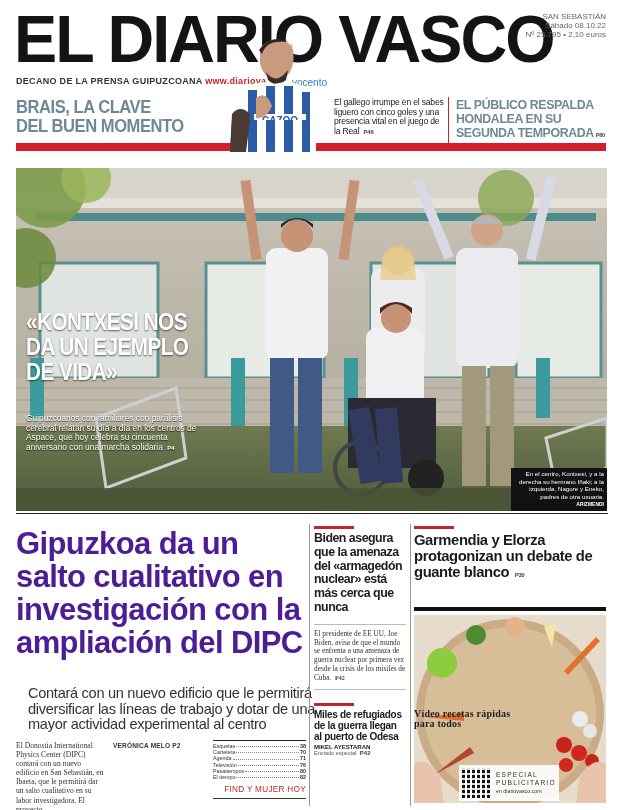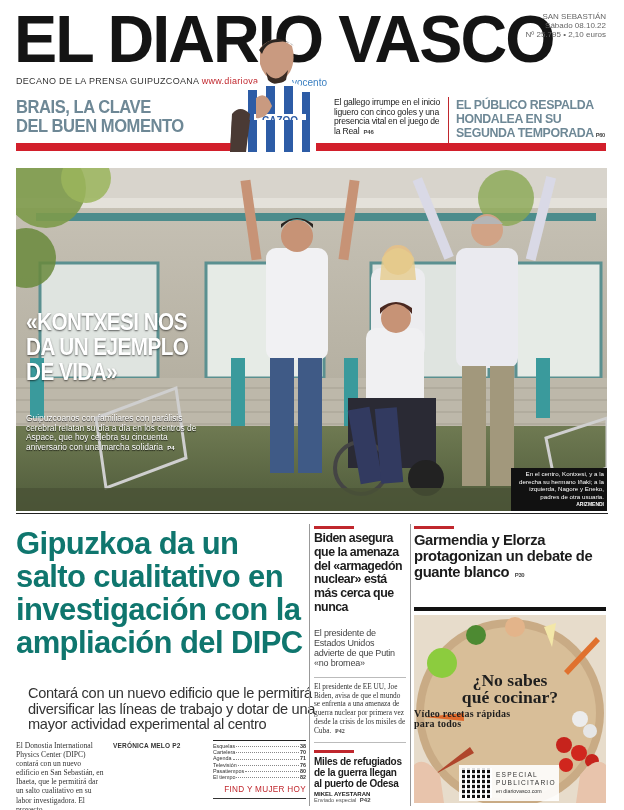--- a/index.html
+++ b/index.html
@@ -3,21 +3,21 @@
 <meta charset="utf-8">
 <style>
   * { box-sizing: border-box; margin: 0; padding: 0; }
   html, body { width: 624px; height: 810px; background: #ffffff; overflow: hidden; }
   body { position: relative; font-family: "Liberation Sans", sans-serif; color: #1a1a1a; }
 
   
   .masthead { position: absolute; left: 14px; top: 6px; width: 510px; height: 66px; }
   .masthead-title { font-family: "Liberation Sans", sans-serif; font-weight: 900; font-size: 66px; letter-spacing: -2px; line-height: 66px; color: #141414; transform: scaleX(0.98); transform-origin: left; white-space: nowrap; }
   .edition { position: absolute; right: 18px; top: 12px; text-align: right; font-size: 8px; line-height: 9px; color: #666; }
-  .tagline { position: absolute; left: 16px; top: 76px; font-size: 9px; letter-spacing: 0.3px; color: #333; white-space: nowrap; }
+  .tagline { position: absolute; left: 16px; top: 76px; font-size: 9px; letter-spacing: 0.3px; color: #333; white-space: nowrap; font-weight: bold; }
   .tagline .url { color: #c0272d; }
   .vocento { position: absolute; left: 292px; top: 77px; font-size: 10px; color: #3a7fc1; }
 
   
   .teaser-sports { position: absolute; left: 16px; top: 98px; width: 200px; font-family: "Liberation Sans", sans-serif; font-weight: 700; font-size: 18px; line-height: 19px; color: #6e8896; letter-spacing: -0.5px; transform: scaleX(0.92); transform-origin: left; white-space: nowrap; }
   .teaser-sports-sub { position: absolute; left: 334px; top: 98px; width: 110px; font-size: 8.6px; line-height: 9.6px; color: #222; letter-spacing: -0.2px; }
   .page-ref { font-weight: 700; font-size: 6px; color: #444; margin-left: 2px; }
   .teaser-divider { position: absolute; left: 448px; top: 97px; width: 1px; height: 47px; background: #c0272d; }
   .teaser-hondalea { position: absolute; left: 456px; top: 98px; width: 160px; font-weight: 700; font-size: 13px; line-height: 14px; color: #6e8896; letter-spacing: -0.4px; transform: scaleX(0.95); transform-origin: left; white-space: nowrap; }
   .red-bar { position: absolute; left: 16px; top: 143px; width: 590px; height: 8px; background: #d21f2b; }
@@ -25,39 +25,39 @@
   .player { position: absolute; left: 226px; top: 34px; width: 96px; height: 118px; }
 
   
   .hero { position: absolute; left: 16px; top: 168px; width: 591px; height: 343px; overflow: hidden; background: #7d8a7c; }
   .hero-title { position: absolute; left: 10px; top: 142px; font-weight: 900; font-size: 23px; line-height: 25px; color: #ffffff; letter-spacing: -0.6px; text-shadow: 0 1px 2px rgba(0,0,0,0.6); transform: scaleX(0.9); transform-origin: left; white-space: nowrap; }
   .hero-sub { position: absolute; left: 10px; top: 246px; width: 178px; font-size: 8.4px; line-height: 9.6px; color: #ffffff; text-shadow: 0 1px 1px rgba(0,0,0,0.8); }
   .hero-caption { position: absolute; right: 0; bottom: 0; width: 96px; padding: 2px 3px; background: #111; color: #fff; font-size: 6.2px; line-height: 7.6px; text-align: right; }
   .rule-under-hero { position: absolute; left: 16px; top: 513px; width: 592px; height: 1px; background: #222; }
 
   
-  .lead-title { position: absolute; left: 16px; top: 527px; width: 290px; font-weight: 700; font-size: 31px; line-height: 33px; color: #0f766e; letter-spacing: -0.6px; }
+  .lead-title { position: absolute; left: 16px; top: 527px; width: 290px; font-weight: 700; font-size: 31px; line-height: 33px; color: #4c1d95; letter-spacing: -0.6px; }
   .lead-dek { position: absolute; left: 16px; top: 686px; width: 290px; font-size: 14.6px; line-height: 15.6px; color: #333; letter-spacing: -0.3px; font-weight: 300; margin-left: 12px; }
   .lead-body { position: absolute; left: 16px; top: 741px; width: 186px; display: flex; gap: 8px; font-family: "Liberation Serif", serif; font-size: 7.6px; line-height: 9.1px; color: #333; }
   .lead-body .col { width: 89px; }
   .byline { font-family: "Liberation Sans", sans-serif; font-weight: 700; font-size: 6.5px; letter-spacing: 0.2px; }
 
   .index-box { position: absolute; left: 213px; top: 740px; width: 93px; border-top: 1.5px solid #222; padding-top: 2px; }
   .index-row { display: flex; font-size: 5.4px; line-height: 6.2px; color: #333; }
   .index-row .dots { flex: 1; border-bottom: 1px dotted #888; margin: 0 1px 2px; }
   .index-row .num { font-weight: 700; }
   .index-cta { display: block; text-align: right; margin-top: 5px; font-size: 8.2px; color: #c0272d; letter-spacing: 0.3px; padding-bottom: 4px; border-bottom: 1px solid #333; }
 
   
   .biden-col { position: absolute; left: 309px; top: 524px; width: 102px; height: 282px; border-left: 1px solid #999; border-right: 1px solid #999; padding: 0 4px; }
   .red-tab { width: 40px; height: 3px; background: #c0272d; margin-top: 2px; }
   .biden-title { margin-top: 3px; font-weight: 700; font-size: 12.4px; line-height: 13.8px; letter-spacing: -0.5px; color: #1c1c1c; }
   .biden-dek { margin-top: 13px; font-size: 9px; line-height: 10px; color: #444; letter-spacing: -0.2px; font-weight: 300; }
   .biden-body { margin-top: 9px; padding-top: 5px; border-top: 1px solid #bbb; font-family: "Liberation Serif", serif; font-size: 7.3px; line-height: 8.8px; color: #333; }
-  .odesa { margin-top: 6px; border-top: 1px solid #bbb; padding-top: 5px; }
+  .odesa { margin-top: 6px; border-top: 1px solid #bbb; padding-top: 11px; }
   .odesa-title { margin-top: 3px; font-weight: 700; font-size: 10px; line-height: 11px; letter-spacing: -0.3px; color: #1c1c1c; }
   .odesa-byline { margin-top: 2px; font-weight: 700; font-size: 6px; line-height: 6.5px; }
   .odesa-role { font-size: 5.6px; color: #555; }
 
   
   .right-col { position: absolute; left: 414px; top: 524px; width: 194px; }
   .garmendia-title { margin-top: 3px; font-weight: 700; font-size: 14.8px; line-height: 16px; letter-spacing: -0.4px; color: #1c1c1c; }
   .black-bar { position: absolute; left: 414px; top: 607px; width: 192px; height: 4px; background: #111; }
 
   .ad { position: absolute; left: 414px; top: 615px; width: 192px; height: 188px; background: #d9c7ae; overflow: hidden; }
@@ -101,21 +101,21 @@
   <text x="54" y="90" font-size="10" font-weight="700" text-anchor="middle" fill="#2d5ca6" font-family="Liberation Sans, sans-serif">CAZOO</text>
   <path d="M30 64 Q40 56 46 72 Q40 86 30 84 Z" fill="#c99a80"></path>
   <path d="M6 80 Q14 70 24 80 L20 118 L4 118 Z" fill="#4a3a34"></path>
 </svg>
 
 <div class="teaser-sports">
   <div>BRAIS, LA CLAVE</div>
   <div>DEL BUEN MOMENTO</div>
 </div>
 <div class="teaser-sports-sub">
-  <span>El gallego irrumpe en el inicio liguero con cinco goles y una presencia vital en el juego de la Real</span>
+  <span>El gallego irrumpe en el sabes liguero con cinco goles y una presencia vital en el juego de la Real</span>
   <span class="page-ref">P46</span>
 </div>
 <div class="teaser-divider"></div>
 <div class="teaser-hondalea">
   <div>EL PÚBLICO RESPALDA</div>
   <div>HONDALEA EN SU</div>
   <div><span>SEGUNDA TEMPORADA</span><span class="page-ref">P60</span></div>
 </div>
 <div class="red-bar"></div>
 <svg style="position:absolute;left:226px;top:120px;width:96px;height:32px" viewBox="0 0 96 32">
@@ -259,21 +259,20 @@
       <span>El tiempo</span>
       <span class="dots"></span>
       <span class="num">82</span>
     </div>
   <span class="index-cta">FIND Y MUJER HOY</span>
 </div>
 
 <div class="biden-col">
   <div class="red-tab"></div>
   <h2 class="biden-title">Biden asegura que la amenaza del «armagedón nuclear» está más cerca que nunca</h2>
-  <p class="biden-dek">El presidente de Estados Unidos advierte de que Putin «no bromea»</p>
   <p class="biden-body">
     <span>El presidente de EE UU, Joe Biden, avisa de que el mundo se enfrenta a una amenaza de guerra nuclear por primera vez desde la crisis de los misiles de Cuba.</span>
     <span class="page-ref">P42</span>
   </p>
   <div class="odesa">
     <div class="red-tab"></div>
     <h3 class="odesa-title">Miles de refugiados de la guerra llegan al puerto de Odesa</h3>
     <div class="odesa-byline">MIKEL AYESTARAN</div>
     <div class="odesa-role"><span>Enviado especial</span> <span class="page-ref">P42</span></div>
   </div>
@@ -302,24 +301,20 @@
     <path d="M20 160 L56 132 L60 138 Z" fill="#b0462c"></path>
     <circle cx="166" cy="104" r="8" fill="#ececec"></circle>
     <circle cx="176" cy="116" r="7" fill="#e6e6e6"></circle>
     <circle cx="150" cy="130" r="8" fill="#c6231c"></circle>
     <circle cx="165" cy="138" r="8" fill="#d0261e"></circle>
     <circle cx="178" cy="146" r="7" fill="#c6231c"></circle>
     <circle cx="152" cy="150" r="7" fill="#d0261e"></circle>
     <path d="M0 150 Q10 140 26 160 L30 188 L0 188 Z" fill="#e8c4ac"></path>
     <path d="M192 150 Q182 140 166 160 L162 188 L192 188 Z" fill="#e8c4ac"></path>
   </svg>
-  <div class="ad-title">
-    <div>¿No sabes</div>
-    <div>qué cocinar?</div>
-  </div>
   <div class="ad-sub">
     <div>Vídeo recetas rápidas</div>
     <div>para todos</div>
   </div>
   <div class="ad-badge">
     <div class="qr"></div>
     <div class="ad-badge-text">
       <div>ESPECIAL</div>
       <div>PUBLICITARIO</div>
       <div class="ad-badge-url">en diariovasco.com</div>

